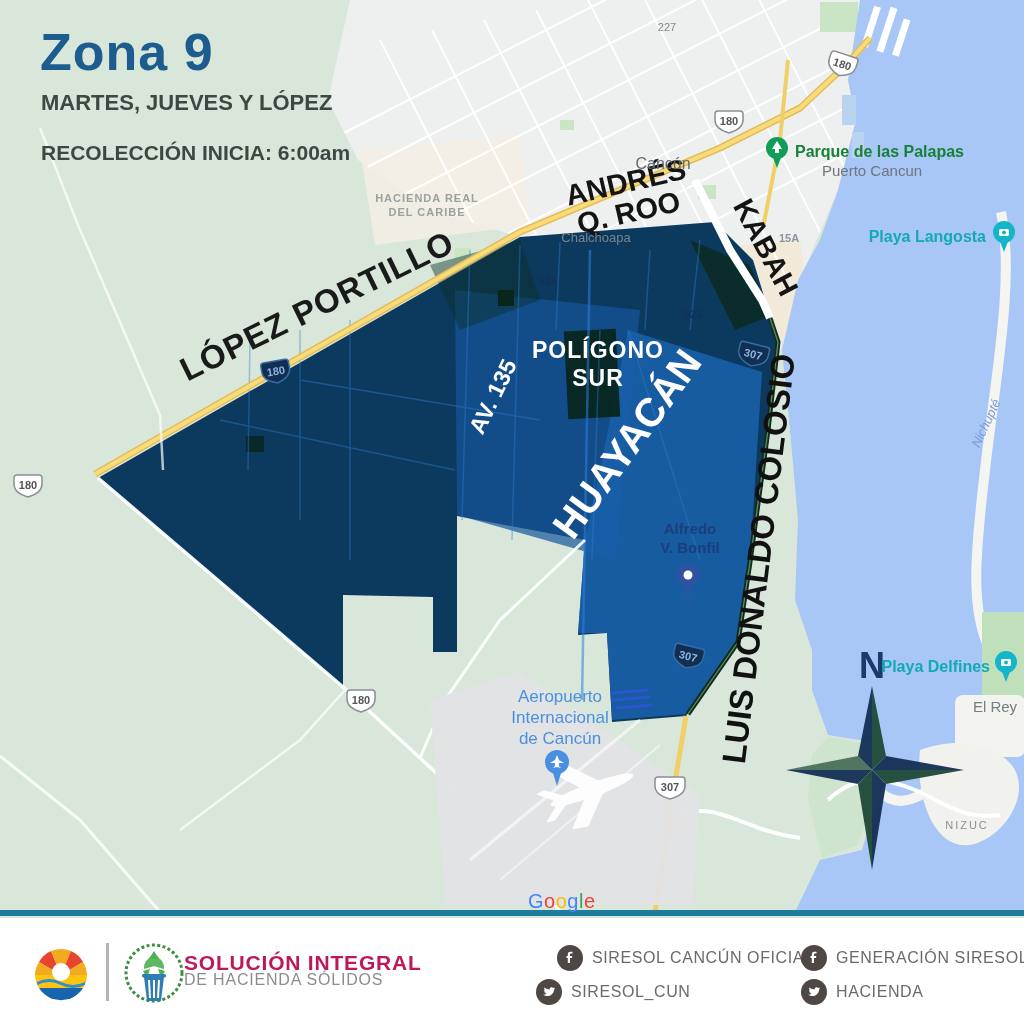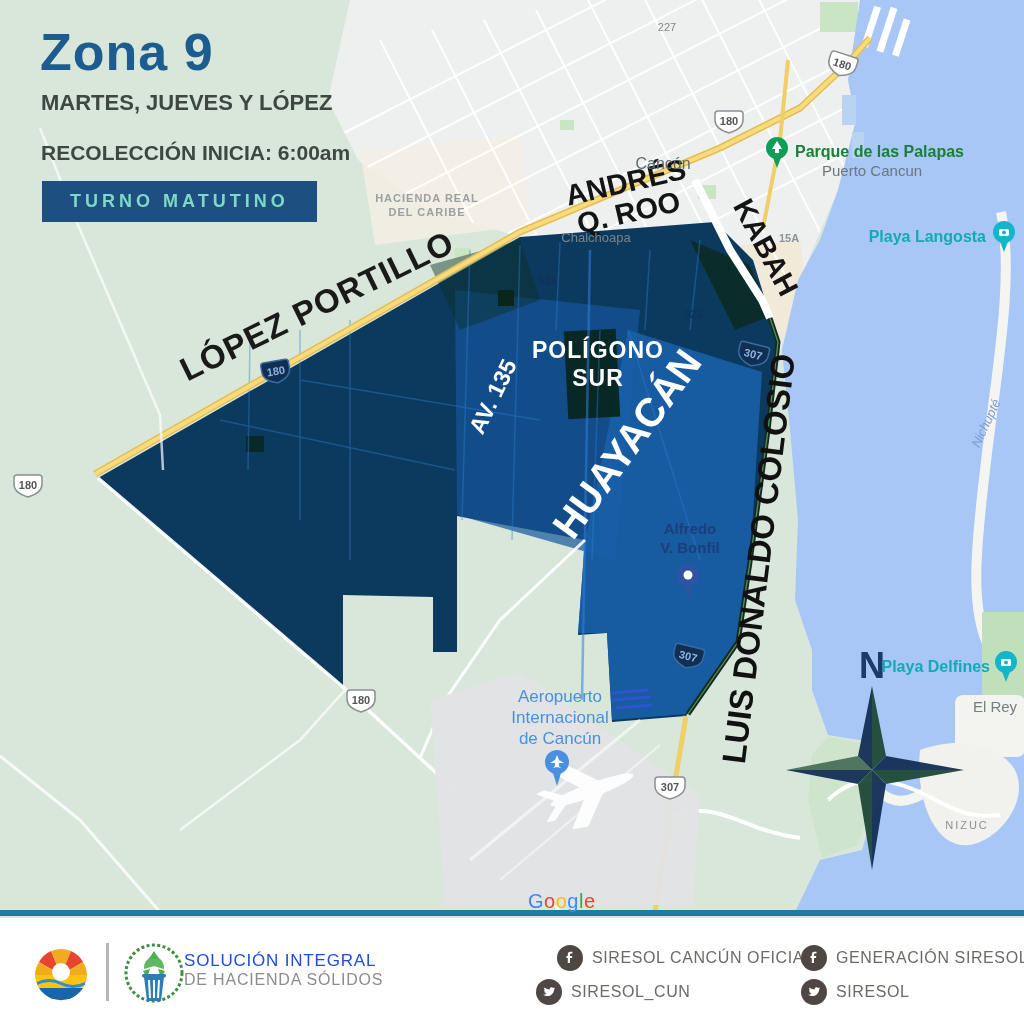--- a/index.html
+++ b/index.html
@@ -14,21 +14,21 @@
   .hdr-start{position:absolute;left:41px;top:117px;font-size:21px;font-weight:bold;color:#3f4742;margin-top:24px;}
   .hdr-badge{position:absolute;left:42px;top:181px;background:#1d4f80;color:#7fd9c6;
              font-size:18px;font-weight:bold;letter-spacing:4px;padding:10px 28px;}
   
   .google{position:absolute;left:528px;top:890px;font-size:20px;font-weight:normal;letter-spacing:.5px;}
   .google span{display:inline-block;}
   .g-b{color:#4285F4;}.g-r{color:#EA4335;}.g-y{color:#FBBC05;}.g-g{color:#34A853;}
   
   #footer{position:absolute;left:0;top:918px;width:1024px;height:106px;background:#ffffff;}
   .sep{position:absolute;left:106px;top:25px;width:3px;height:58px;background:#b5b5b5;}
-  .org1{position:absolute;left:184px;top:33px;font-size:17px;font-weight:normal;color:#1d4ed8;letter-spacing:.8px;}
+  .org1{position:absolute;left:184px;top:33px;font-size:21px;font-weight:bold;color:#be185d;letter-spacing:.8px;}
   .org2{position:absolute;left:184px;top:53px;font-size:16px;color:#8c8c8c;letter-spacing:.8px;}
   .soc{position:absolute;display:flex;align-items:center;gap:9px;}
   .soc .txt{font-size:16px;color:#6e6966;letter-spacing:.6px;white-space:nowrap;}
   .soc .ic{width:26px;height:26px;border-radius:50%;background:#4e4743;display:flex;
            align-items:center;justify-content:center;flex:0 0 auto;}
 </style>
 </head>
 <body>
 
 <div id="canvas">
@@ -272,21 +272,20 @@
       <text x="560" y="744" text-anchor="middle" font-size="17" fill="#4a90e2">de Cancún</text>
     </g>
 
     <rect x="0" y="910" width="1024" height="6" fill="#1f7d9c"></rect>
   </svg>
   </div>
 
   <div class="hdr-title">Zona 9</div>
   <div class="hdr-days">MARTES, JUEVES Y LÓPEZ</div>
   <div class="hdr-start">RECOLECCIÓN INICIA: 6:00am</div>
-  <div class="hdr-badge">TURNO MATUTINO</div>
 
   <div class="google"><span class="g-b">G</span><span class="g-r">o</span><span class="g-y">o</span><span class="g-b">g</span><span class="g-g">l</span><span class="g-r">e</span></div>
 
   <div id="footer">
     <svg width="72" height="74" style="position:absolute;left:25px;top:20px;" viewBox="0 0 72 74">
       <circle cx="36" cy="37" r="26" fill="#ffffff"></circle>
       <g>
         <path d="M 36,37 L 14,24 A 26,26 0 0 1 26,13 Z" fill="#e8452f"></path>
         <path d="M 36,37 L 26,13 A 26,26 0 0 1 46,13 Z" fill="#f2aa1f"></path>
         <path d="M 36,37 L 46,13 A 26,26 0 0 1 58,24 Z" fill="#e8452f"></path>
@@ -344,17 +343,17 @@
           </svg>
       </span>
       <span class="txt">SIRESOL_CUN</span>
     </div>
     <div class="soc" style="left:801px;top:61px;">
       <span class="ic">
         <svg width="14" height="14" viewBox="0 0 14 14">
             <path d="M 13,3.2 Q 12.4,3.5 11.8,3.6 Q 12.5,3.2 12.7,2.4 Q 12,2.8 11.3,3 Q 10.6,2.2 9.6,2.2 Q 7.6,2.2 7.6,4.2 L 7.6,4.6 Q 4.6,4.5 2.4,2.6 Q 1.6,4.2 3,5.3 Q 2.4,5.3 1.9,5 Q 1.9,6.7 3.6,7.2 Q 3,7.4 2.5,7.3 Q 3,8.7 4.6,8.8 Q 3.3,9.8 1.2,9.8 Q 3,11 5,11 Q 9.3,11 11.3,7.4 Q 12.1,6 12.1,4.4 Q 12.7,4 13,3.2 Z" fill="#ffffff"></path>
           </svg>
       </span>
-      <span class="txt">SIRESOL</span>
+      <span class="txt">HACIENDA</span>
     </div>
   </div>
 
 </div>
 
 </body></html>

